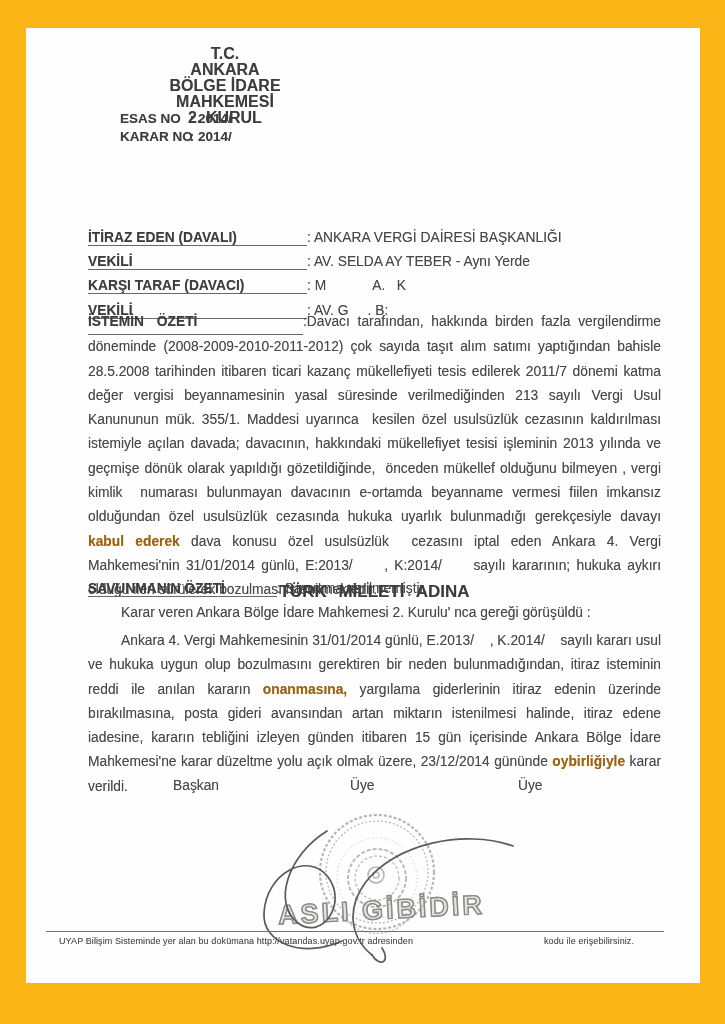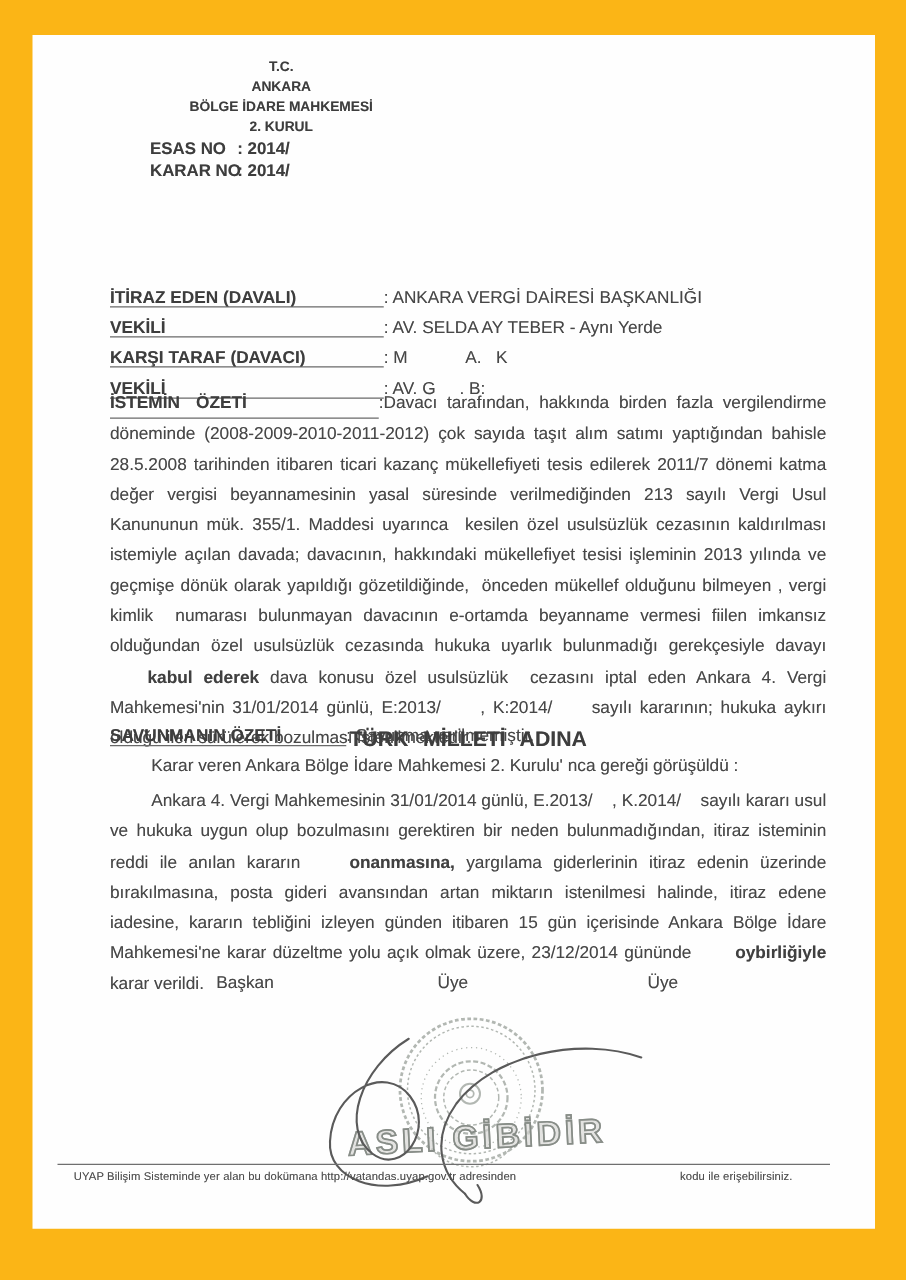--- a/index.html
+++ b/index.html
@@ -10,41 +10,41 @@
     color:#474747;
   }
   .sheet{
     position:absolute;left:26px;top:28px;width:674px;height:955px;
     background:#fefefe;
   }
   .sheet *{text-shadow:0 0 .5px rgba(80,80,80,.45);}
   .abs{position:absolute;}
   .court-header{
     left:94px;top:18px;width:210px;text-align:center;
-    font-weight:bold;font-size:11px;line-height:16px;color:#3d3d3d;
+    font-weight:bold;font-size:16px;line-height:16px;color:#3d3d3d;
   }
   .case-no{left:94px;top:82px;font-weight:bold;font-size:13.5px;line-height:18px;color:#3d3d3d;}
   .case-no .row{white-space:nowrap;}
   .case-no .lbl{display:inline-block;width:66px;}
   .parties{left:62px;top:166px;width:590px;font-size:13.8px;margin-top:36px;}
   .party-row{height:24.2px;white-space:nowrap;}
   .cell{
     display:inline-block;border-bottom:1.3px solid #696969;
     font-weight:bold;color:#3d3d3d;
   }
   .cell.w220{width:219px;}
   .cell.w215{width:215px;word-spacing:9px;}
   .cell.w189{width:189px;}
   .val{white-space:pre-wrap;}
   .address{left:284px;top:259px;font-size:13.8px;}
   .para{
     left:62px;width:573px;font-size:13.8px;line-height:24.3px;
     text-align:justify;margin:0;
   }
-  .para b{color:#404040;margin-left:30px;}
+  .para b{color:#a16207;}
   .p-istemin{top:282px;}
   .savunma{left:62px;top:537px;font-size:13.8px;white-space:nowrap;margin-top:16px;}
   .heading{
     left:62px;top:554px;width:573px;text-align:center;
     font-weight:bold;font-size:17px;color:#3d3d3d;word-spacing:7px;
   }
   .intro{left:62px;top:577px;width:573px;font-size:13.8px;text-indent:33px;margin:0;}
   .p-decision{top:601px;text-indent:33px;}
   .sig{top:750px;font-size:13.8px;}
   .sig-baskan{left:147px;}

